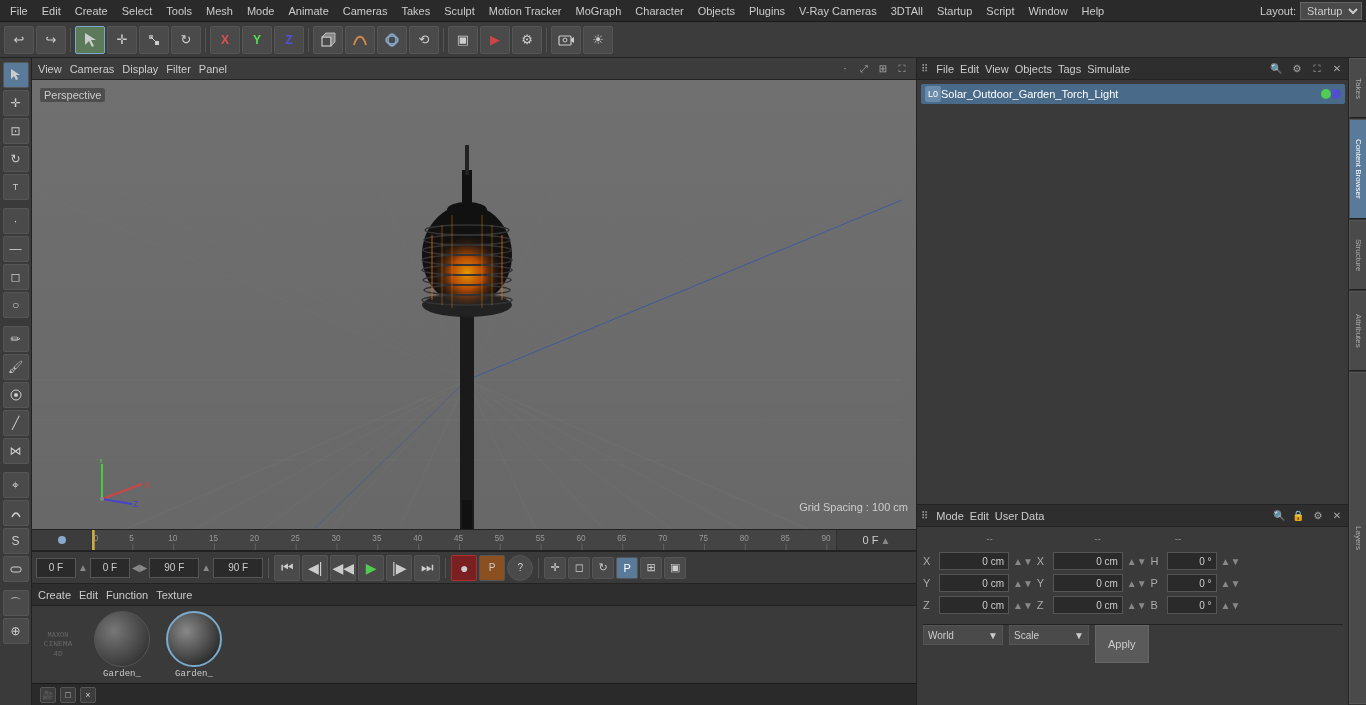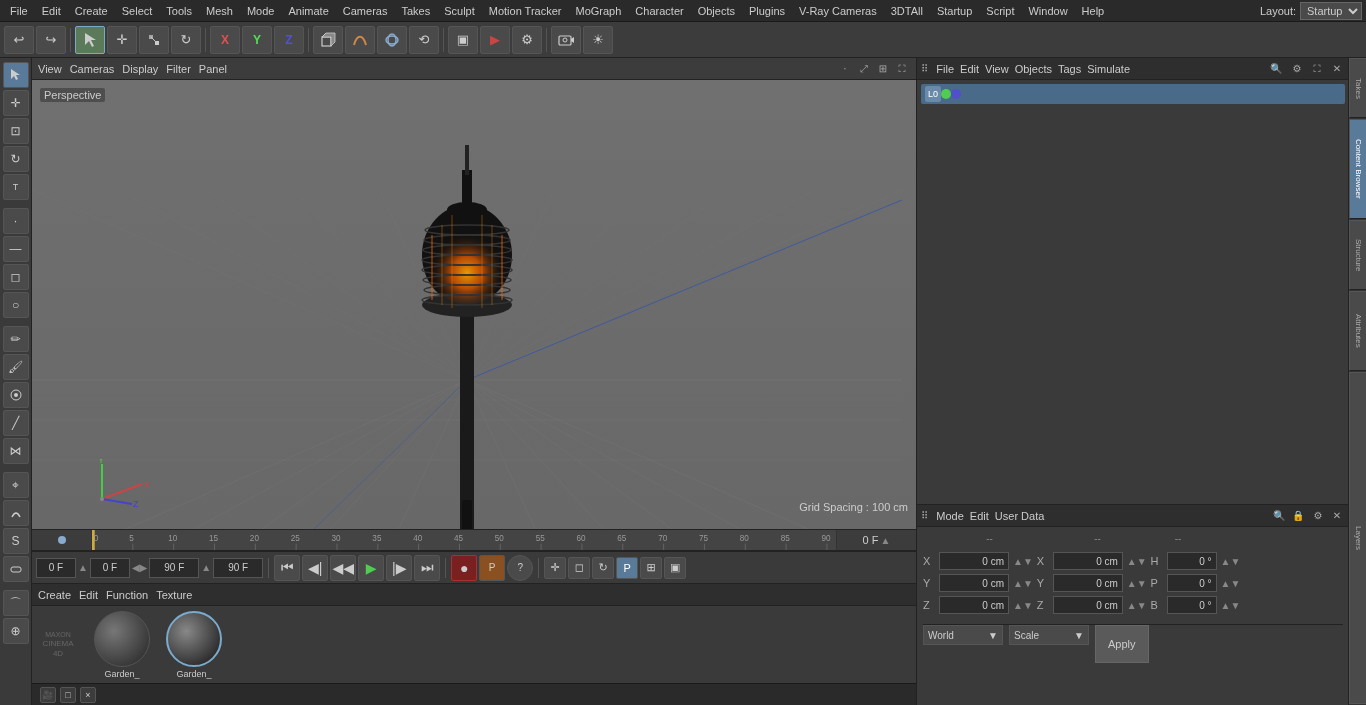--- a/index.html
+++ b/index.html
@@ -78,21 +78,21 @@
     #attr-content { flex: 1; background: #3a3a3a; padding: 6px; display: flex; flex-direction: column; gap: 4px; }
     .coord-row { display: flex; align-items: center; gap: 4px; }
     .coord-label { width: 12px; font-size: 11px; color: #aaa; }
     .coord-input { background: #2a2a2a; border: 1px solid #555; color: #ccc; font-size: 10px; height: 18px; width: 70px; text-align: right; padding-right: 4px; display: flex; align-items: center; justify-content: right; }
     .coord-arrow { font-size: 10px; color: #888; cursor: pointer; }
 
     
     #material-bar { height: 100px; background: #3a3a3a; border-top: 1px solid #222; display: flex; flex-direction: column; }
     #mat-header { display: flex; align-items: center; background: #2e2e2e; height: 22px; padding: 0 6px; gap: 8px; border-bottom: 1px solid #222; }
     .mat-menu { font-size: 11px; color: #ccc; cursor: pointer; }
-    #mat-content { flex: 1; display: flex; align-items: center; padding: 4px 6px; gap: 6px; overflow-x: auto; }
+    #mat-content { flex: 1; display: flex; align-items: center; padding: 4px 6px; gap: 6px; overflow-x: auto; font-family: Liberation Mono, monospace; }
 
     
     #status-bar { height: 22px; background: #2a2a2a; border-top: 1px solid #1a1a1a; display: flex; align-items: center; padding: 0 8px; gap: 6px; }
     #status-icons { display: flex; gap: 4px; align-items: center; }
     .status-icon { width: 16px; height: 16px; background: #3c3c3c; border: 1px solid #555; border-radius: 2px; display: flex; align-items: center; justify-content: center; cursor: pointer; font-size: 9px; }
     #status-text { font-size: 10px; color: #aaa; flex: 1; }
 
     
     #bottom-controls { display: flex; align-items: center; height: 28px; background: #3a3a3a; border-top: 1px solid #222; padding: 0 6px; gap: 6px; }
     .bottom-select { background: #4a4a4a; border: 1px solid #555; color: #ccc; font-size: 10px; height: 20px; padding: 0 4px; min-width: 80px; cursor: pointer; display: flex; align-items: center; justify-content: space-between; }
@@ -531,20 +531,21 @@
             <div id="om-search">
               <div class="om-icon-btn">🔍</div>
               <div class="om-icon-btn">⚙</div>
               <div class="om-icon-btn">⛶</div>
               <div class="om-icon-btn">✕</div>
             </div>
           </div>
           <div id="om-content">
             <div id="om-object-row">
               <span class="om-obj-icon">L0</span>
+              <span class="om-obj-label">Solar_Outdoor_Garden_Torch_Light</span>
               <div class="om-dot-green"></div>
               <div class="om-dot-blue"></div>
             </div>
           </div>
         </div>
 
         <div id="attr-panel">
           <div id="attr-header">
             <span style="font-size:10px; color:#aaa; margin-right:2px;">⠿</span>
             <span class="attr-menu">Mode</span>

